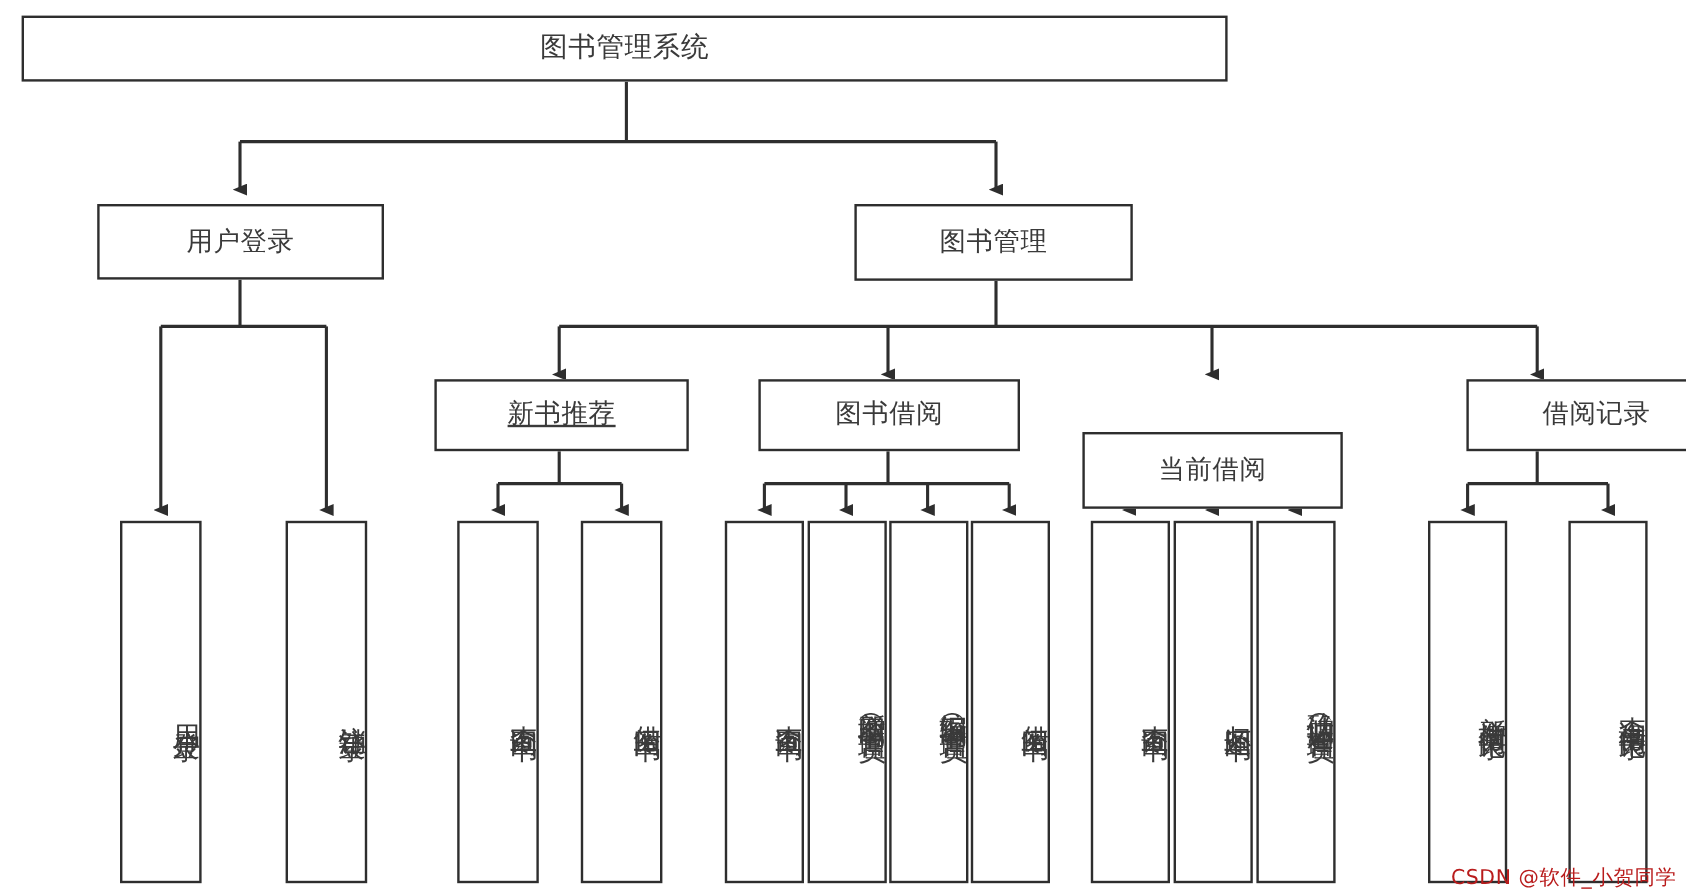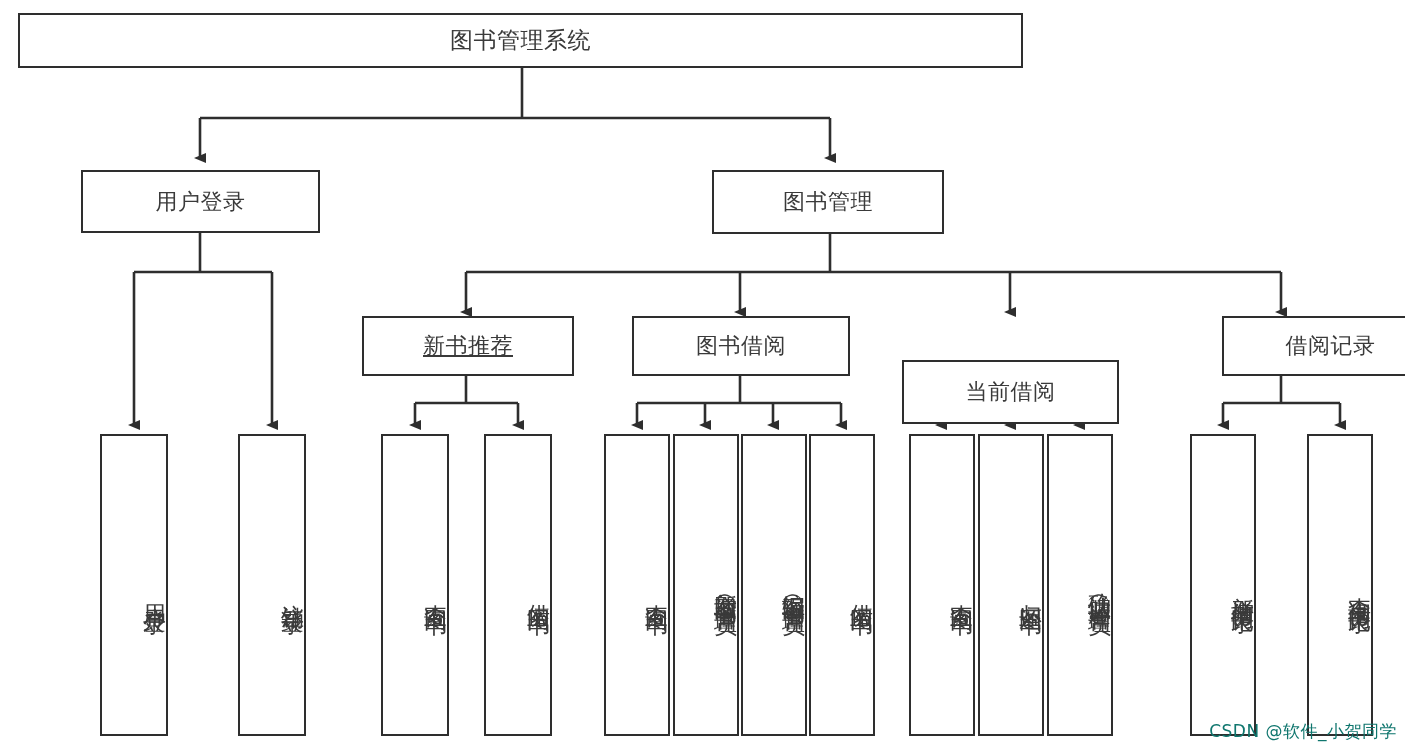--- a/index.html
+++ b/index.html
@@ -55,21 +55,21 @@
     padding-top: 6px;
   }
   .node-label {
     display: block;
   }
   .watermark {
     position: absolute;
     right: 8px;
     bottom: 4px;
     font-size: 17px;
-    color: #0f766e;
+    color: #b91c1c;
     letter-spacing: 0.5px;
     white-space: nowrap;
     pointer-events: none;
   }
 </style>
 </head>
 <body>
 
 <div id="canvas">
 

